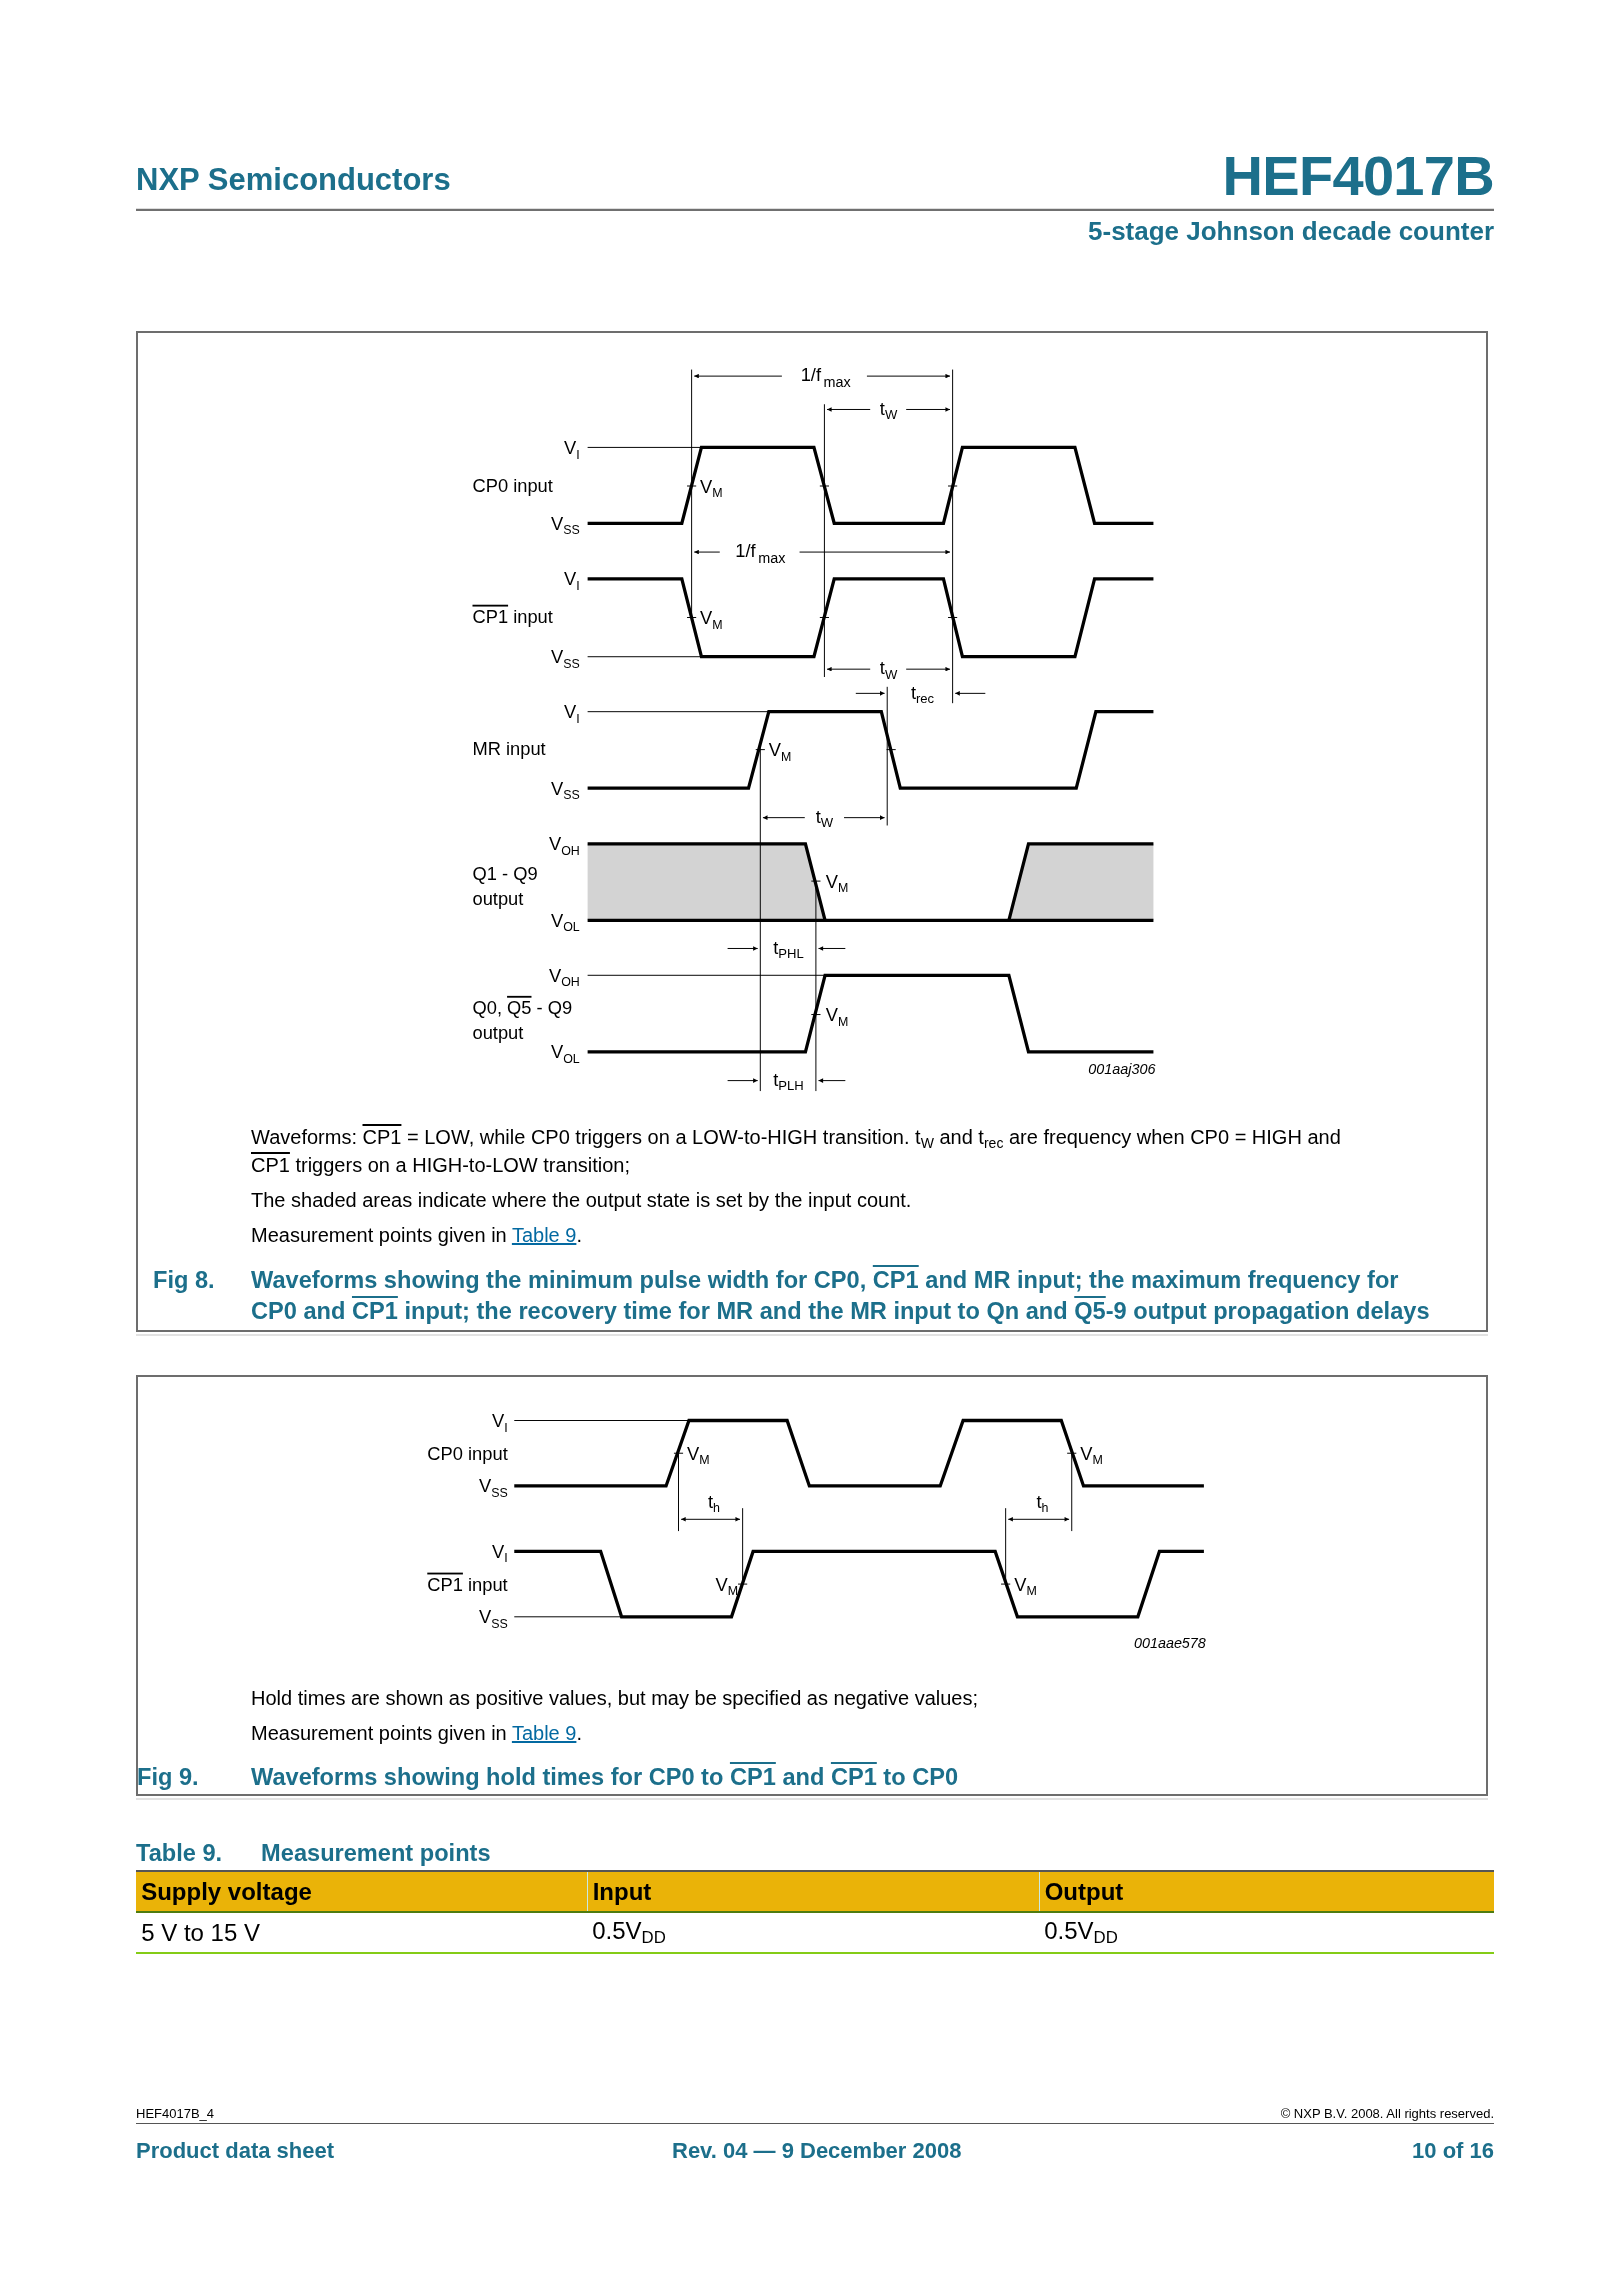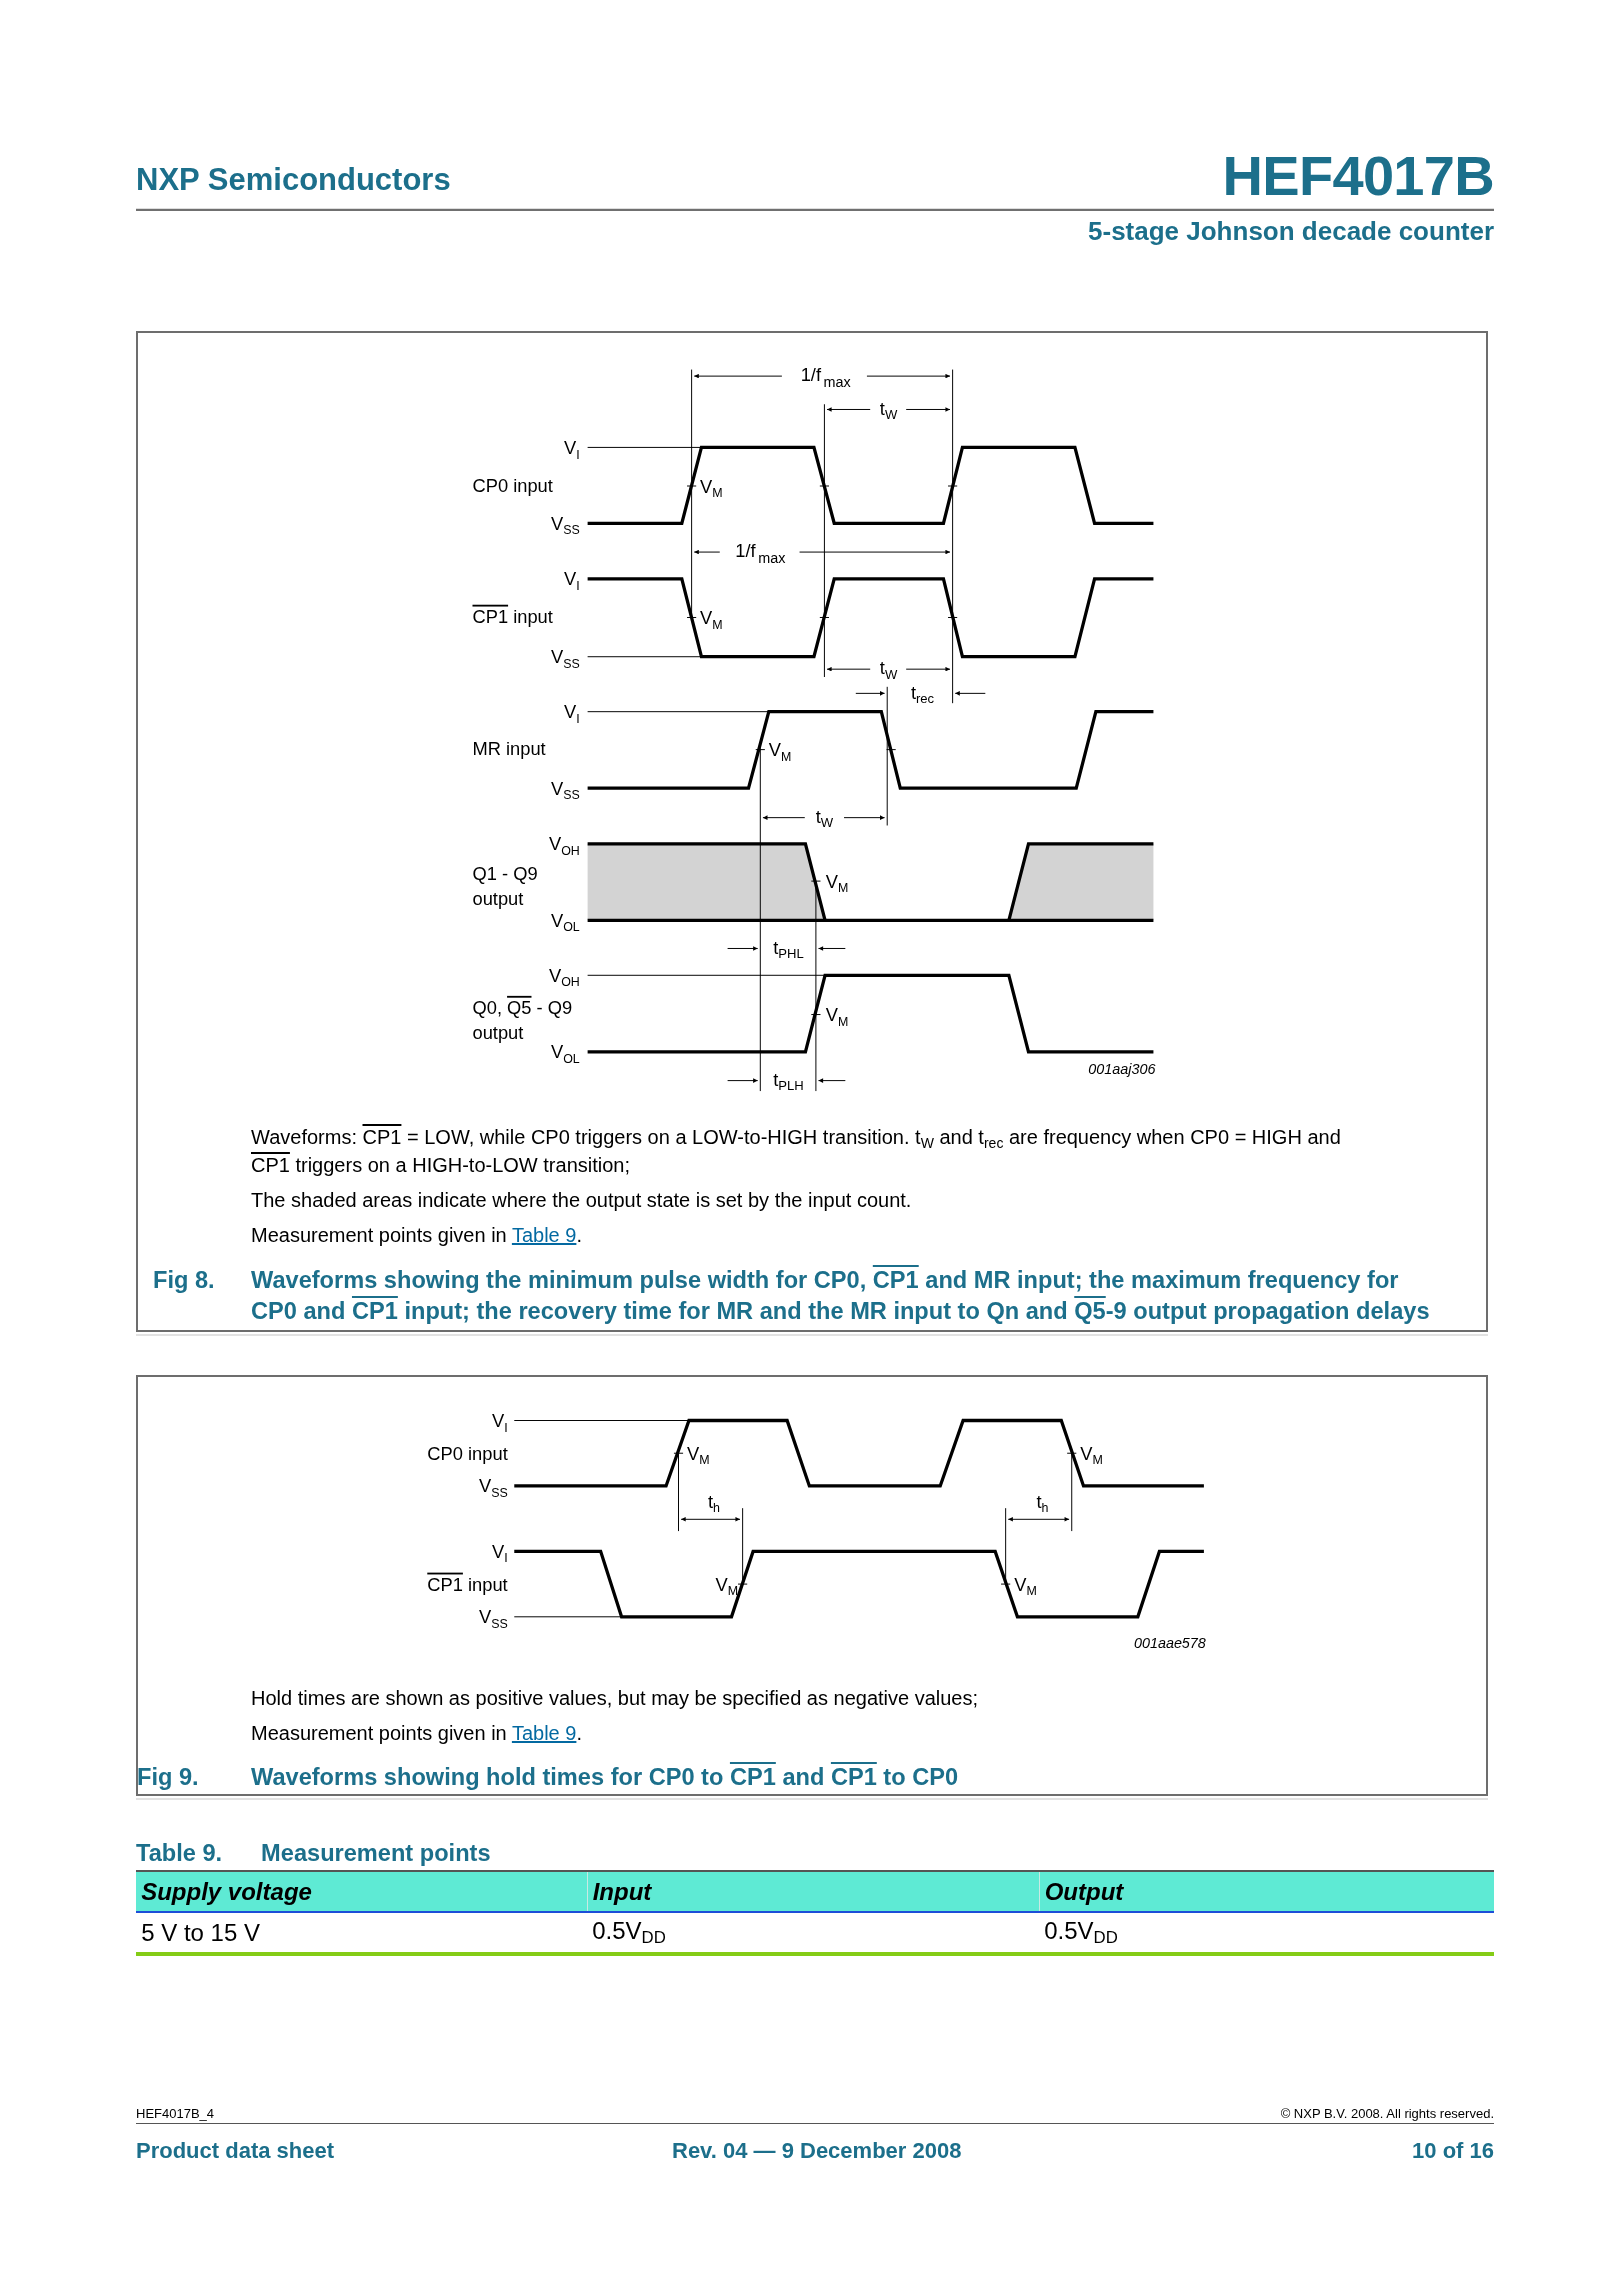--- a/index.html
+++ b/index.html
@@ -14,23 +14,23 @@
   .frame { position:absolute; border:2px solid #6d6d6d; box-sizing:border-box; }
   .frame::after { content:""; position:absolute; left:-2px; right:-2px; bottom:-5.9px; height:2px; background:#e2e2e2; }
   .body-text { font-size:20px; }
   .caption { font-size:23.6px; font-weight:bold; }
   .ov { text-decoration:overline; }
   .link { color:#0369a1; text-decoration:underline; }
   svg text { font-family:"Liberation Sans", sans-serif; }
   .tbl-title { left:136px; top:1840px; font-size:23.6px; font-weight:bold; }
   table.meas { position:absolute; left:136px; top:1870px; width:1358px; border-collapse:collapse; font-size:24px; }
   table.meas td { padding:0 5.2px; vertical-align:middle; }
-  table.meas tr.h td { background:#5eead4; font-weight:bold; height:39px; border-top:2px solid #555; border-bottom:2px solid #1d4ed8;font-style:italic; }
+  table.meas tr.h td { background:#eab308; font-weight:bold; height:39px; border-top:2px solid #555; border-bottom:2px solid #4d7c0f; }
   table.meas tr.s td { background:#f2f2f2; font-weight:bold; height:43px; }
-  table.meas tr.d td { height:39px; border-bottom:4px solid #84cc16; }
+  table.meas tr.d td { height:39px; border-bottom:2px solid #84cc16; }
   table.meas td.c2, table.meas td.c3 { border-left:1.3px solid #c9e9e3; }
   table.meas tr.d td.c2, table.meas tr.d td.c3 { border-left:none; }
   sub { font-size:0.7em; vertical-align:-0.25em; }
   .footer-small { font-size:13px; }
   .footer-rule { left:136px; top:2123px; width:1358px; height:1.3px; background:#555; }
   .footer-big { font-size:22px; font-weight:bold; }
 </style>
 </head>
 <body>
 

